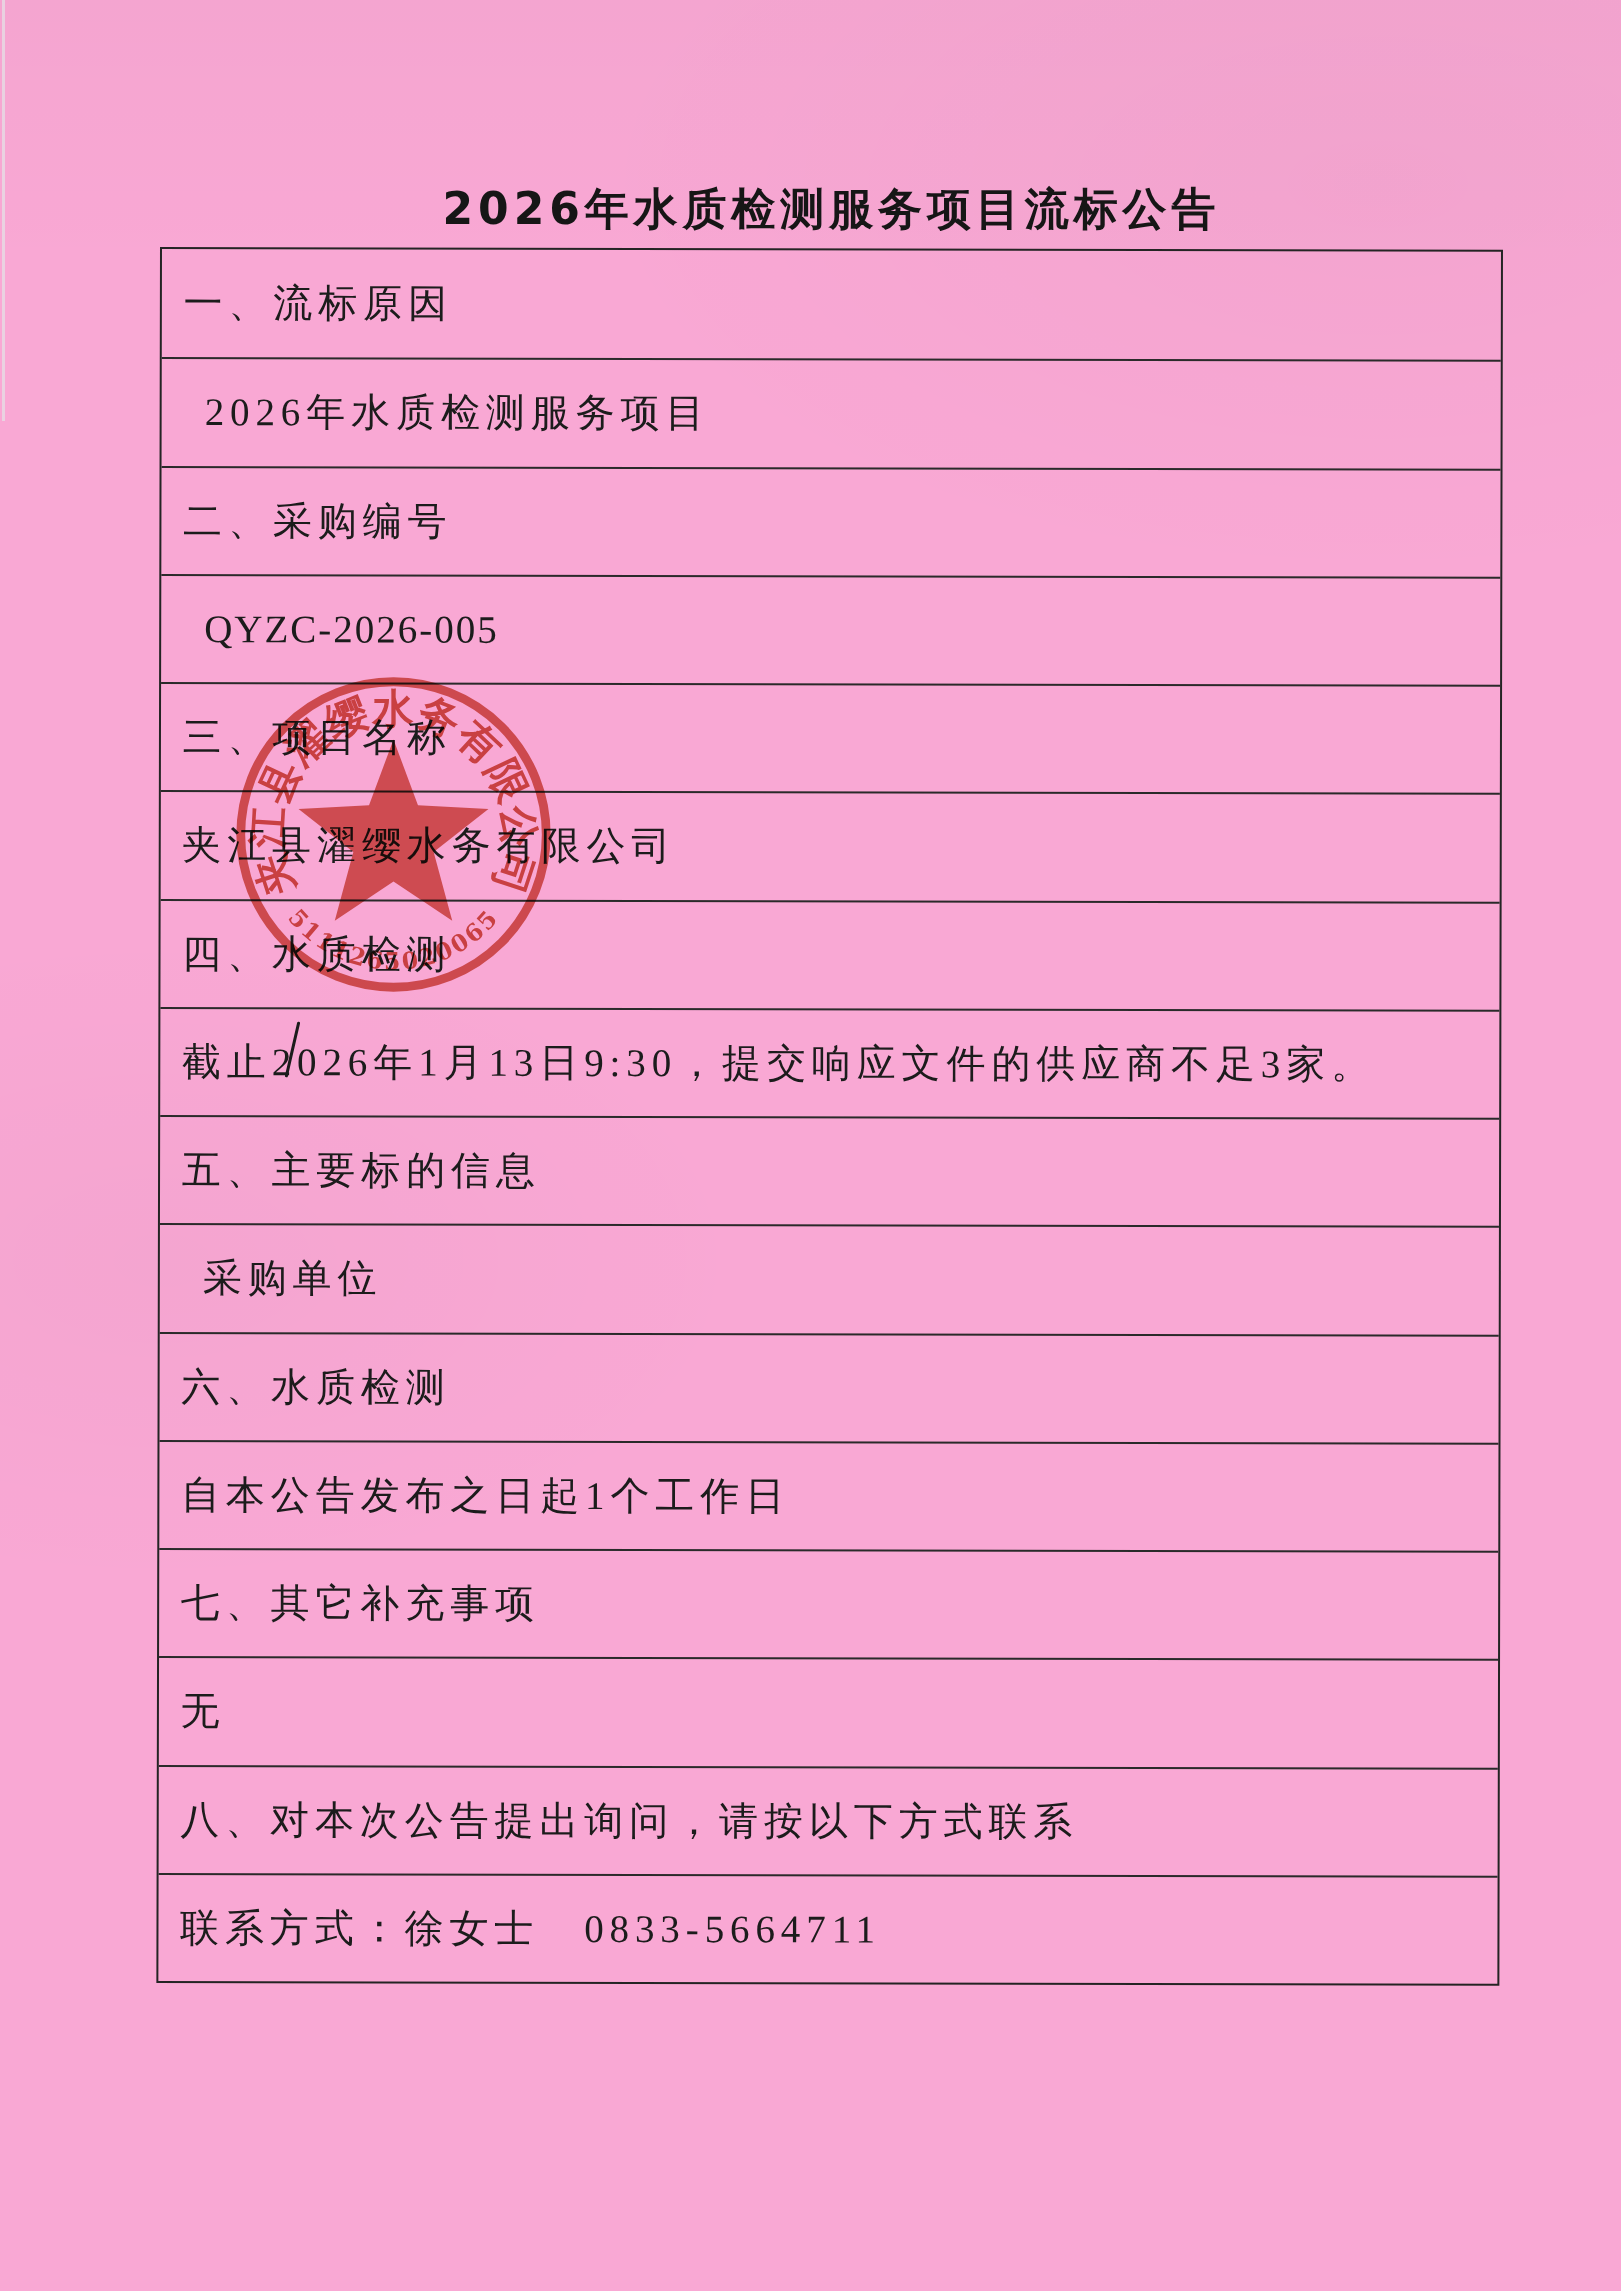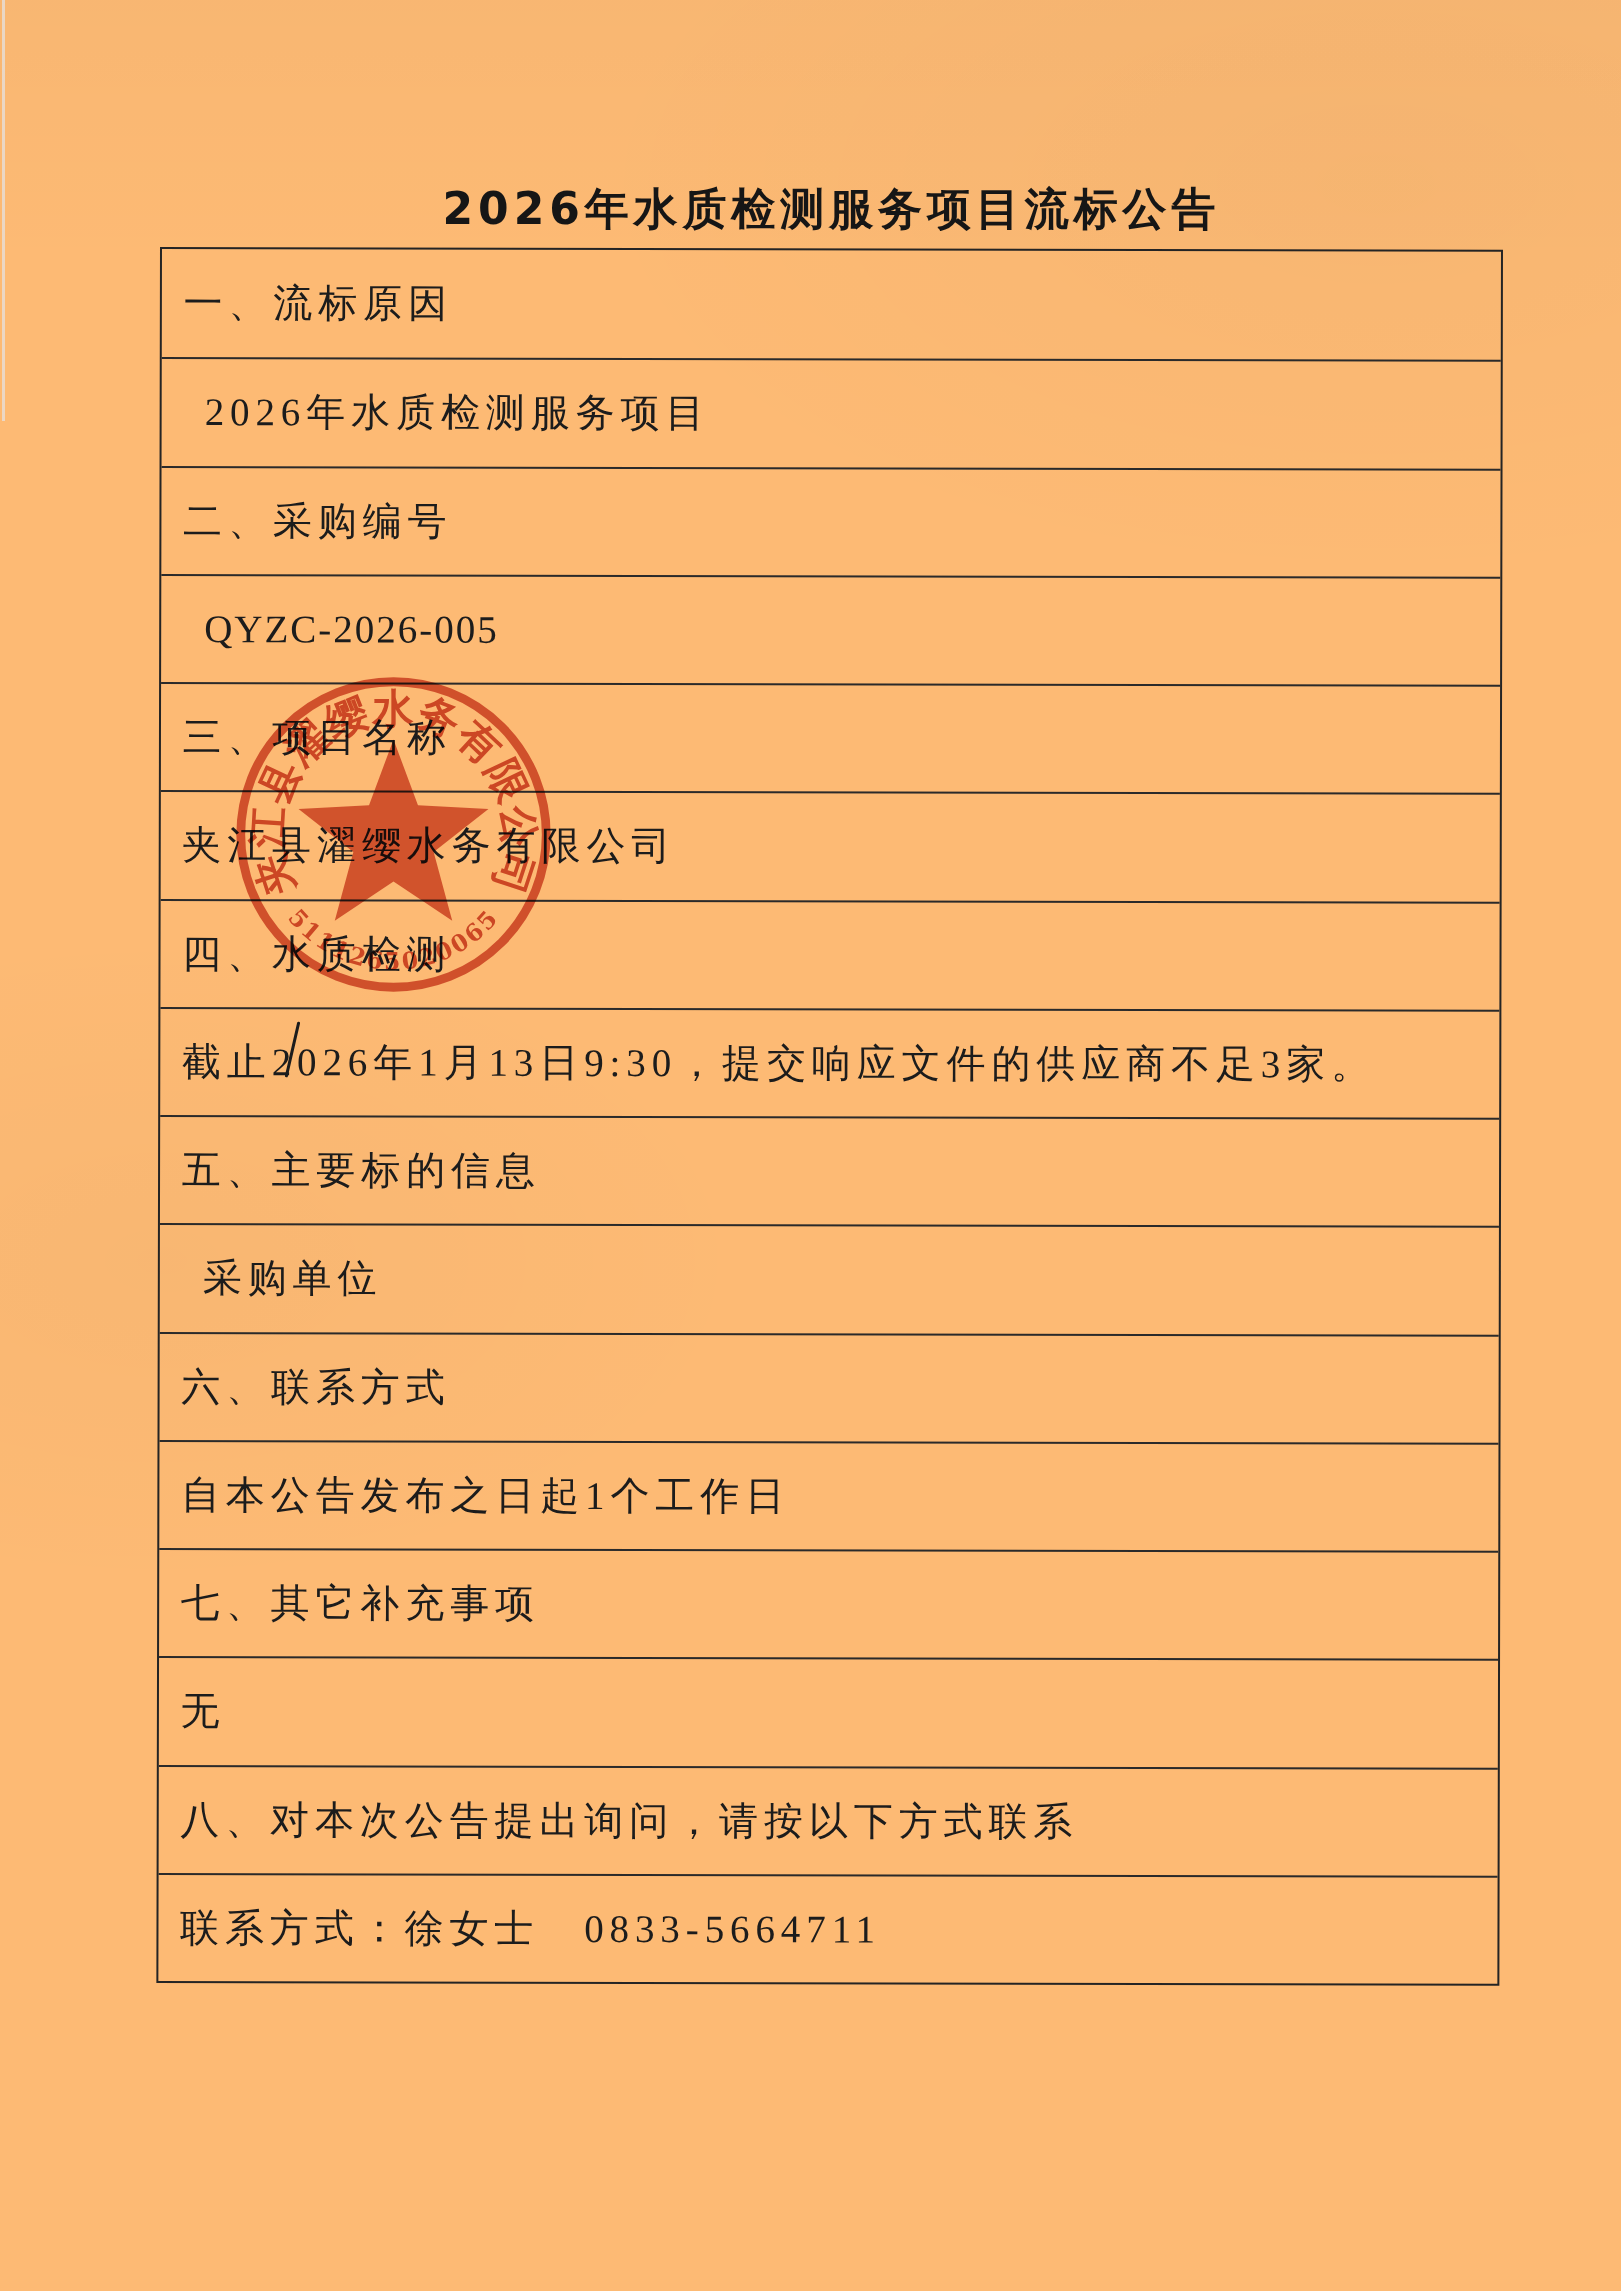--- a/index.html
+++ b/index.html
@@ -1,19 +1,19 @@
 <!DOCTYPE html>
 <html style="--stamp: #c9503c;"><head>
 <meta charset="utf-8">
 <style>
   html,body{margin:0;padding:0;background:#9a9a9a;}
   .page{
     position:relative;
     width:1621px;height:2292px;
-    background:#fdba74;
+    background:#f9a8d4;
     overflow:hidden;
     font-family:"Liberation Serif","DejaVu Serif",serif;
     color:#1e1e1e;
   }
   
   .page::before{
     content:"";position:absolute;inset:0;pointer-events:none;
     background:
       radial-gradient(1176px 588px at 85% 8%, rgba(0,0,0,0.025), transparent 70%),
       radial-gradient(882px 490px at 10% 55%, rgba(0,0,0,0.02), transparent 70%),
@@ -103,21 +103,21 @@
     <div class="t-row">
         <span>截止2026年1月13日9:30，提交响应文件的供应商不足3家。</span>
       </div>
     <div class="t-row">
         <span>五、主要标的信息</span>
       </div>
     <div class="t-row indent">
         <span>采购单位</span>
       </div>
     <div class="t-row">
-        <span>六、联系方式</span>
+        <span>六、水质检测</span>
       </div>
     <div class="t-row">
         <span>自本公告发布之日起1个工作日</span>
       </div>
     <div class="t-row">
         <span>七、其它补充事项</span>
       </div>
     <div class="t-row">
         <span>无</span>
       </div>

